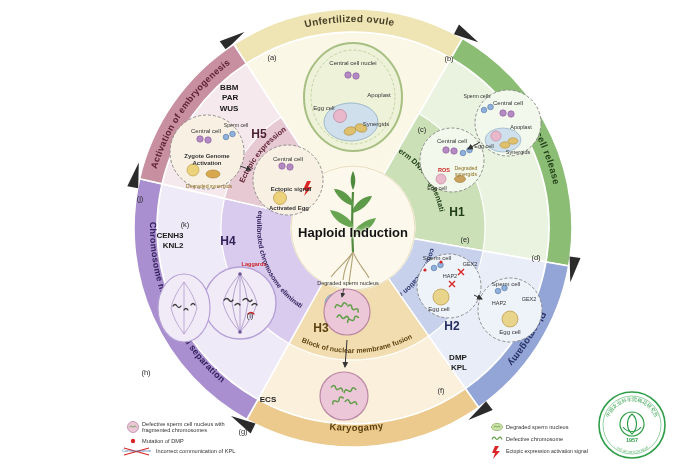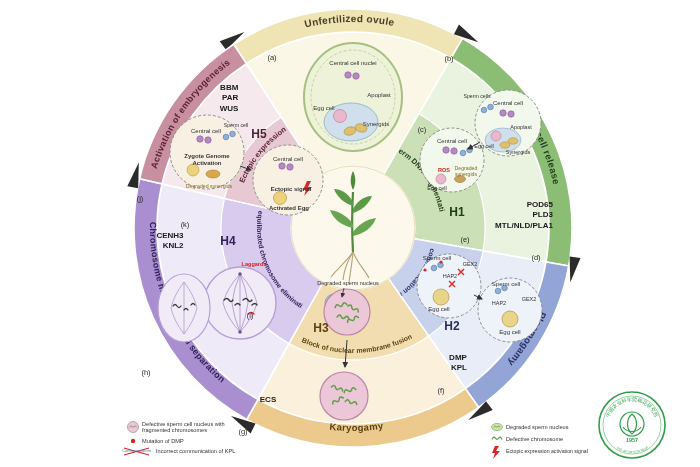--- a/index.html
+++ b/index.html
@@ -250,36 +250,32 @@
       <g stroke="#b3a276" stroke-width="1.1" fill="none">
         <path d="M353,252 C346,262 338,268 331,277"></path>
         <path d="M353,252 C358,264 365,270 369,278"></path>
         <path d="M353,252 C352,264 350,274 349,283"></path>
         <path d="M353,252 C348,260 344,270 343,280"></path>
       </g>
     </g>
   </g>
 </svg>
 
+<div class="center-title" style="left:353px;top:232px">Haploid Induction</div>
 
 <div class="stage-lbl" style="left:259px;top:134px;color:#4c1f31">H5</div>
 <div class="stage-lbl" style="left:457px;top:212px;color:#203d17">H1</div>
 <div class="stage-lbl" style="left:452px;top:326px;color:#252f63">H2</div>
 <div class="stage-lbl" style="left:321px;top:328px;color:#5d4310">H3</div>
 <div class="stage-lbl" style="left:228px;top:241px;color:#332059">H4</div>
 
 <div class="genes" style="left:229px;top:99px">
   <span>BBM</span>
   <span>PAR</span>
   <span>WUS</span>
-</div>
-<div class="genes" style="left:524px;top:216px">
-  <span>POD65</span>
-  <span>PLD3</span>
-  <span>MTL/NLD/PLA1</span>
 </div>
 <div class="genes" style="left:170px;top:241px">
   <span>CENH3</span>
   <span>KNL2</span>
 </div>
 <div class="genes" style="left:458px;top:363px">
   <span>DMP</span>
   <span>KPL</span>
 </div>
 <div class="genes" style="left:268px;top:400px">

